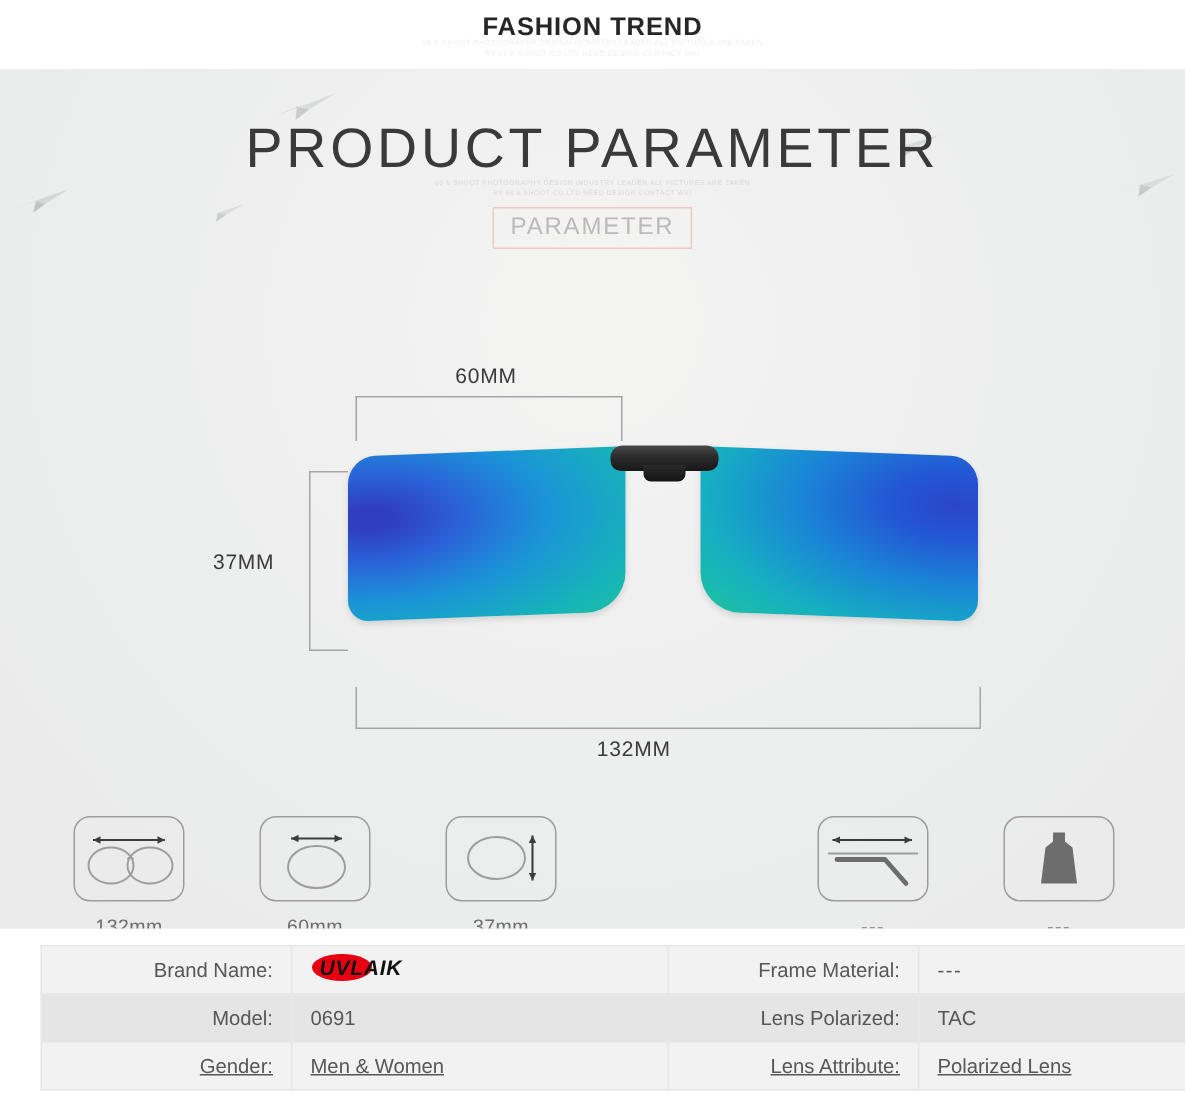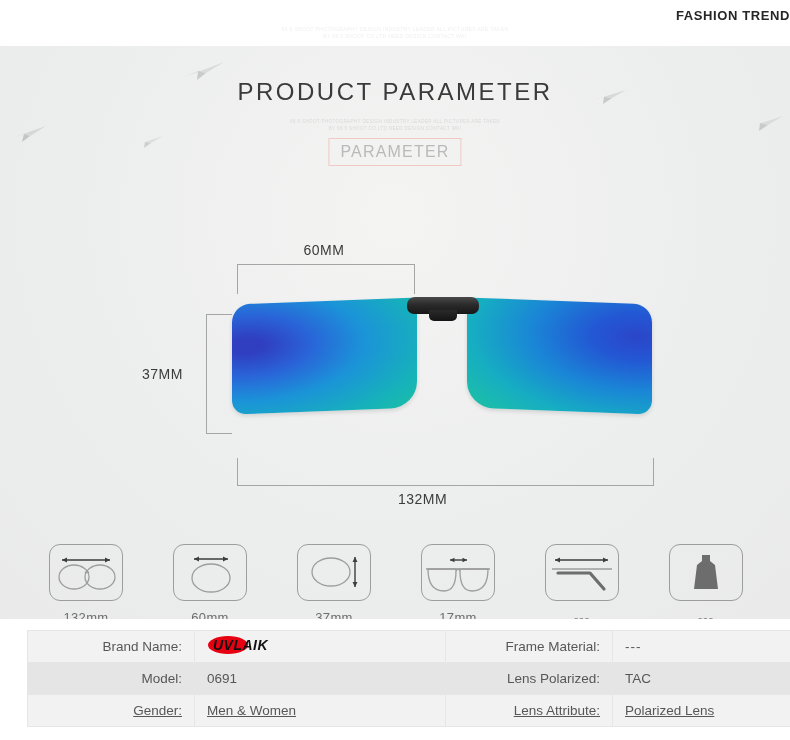--- a/index.html
+++ b/index.html
@@ -10,22 +10,22 @@
     position:relative;
   }
   .page{position:relative;width:790px;height:740px;}
 
   
   .topband{
     position:absolute;left:0;top:0;width:790px;height:46px;
     background:#ffffff;
   }
   .fashion-trend{
-    position:absolute;left:0;top:8px;width:790px;text-align:right;
-    font-size:13px;font-weight:bold;color:#262626;letter-spacing:.6px;
+    position:absolute;left:0;top:8px;width:790px;text-align:center;
+    font-size:17px;font-weight:bold;color:#262626;letter-spacing:.6px;
   }
   .top-sub{
     position:absolute;left:0;top:26px;width:790px;text-align:center;
     font-size:5px;color:#efefef;letter-spacing:.35px;line-height:7px;
   }
 
   
   .panel{
     position:absolute;left:0;top:46px;width:790px;height:573px;
     background:#eeefee;
@@ -33,21 +33,21 @@
       radial-gradient(circle at 50% 30%, #f4f4f3 0%, #eceded 60%, #e9eae9 100%);
     overflow:hidden;
   }
 
   
   .plane{position:absolute;opacity:.85;}
   .plane svg{display:block;}
 
   .main-title{
     position:absolute;left:0;top:32px;width:790px;text-align:center;
-    font-size:24px;color:#3a3a3a;letter-spacing:2.5px;font-weight:400;
+    font-size:37px;color:#3a3a3a;letter-spacing:2.5px;font-weight:400;
   }
   .main-sub{
     position:absolute;left:0;top:72px;width:790px;text-align:center;
     font-size:4.5px;color:#d8d9d8;letter-spacing:.4px;line-height:7px;
   }
   .param-badge{
     position:absolute;left:50%;top:92px;transform:translateX(-50%);
     border:1px solid #f0c9c2;
     padding:4px 11px 4px 11px;
     font-size:16px;color:#b9bab9;letter-spacing:1.2px;
@@ -270,34 +270,20 @@
           <svg width="72" height="55" viewBox="0 0 72 55">
             <ellipse cx="33" cy="27" rx="19" ry="14" fill="none" stroke="#9d9d9d" stroke-width="1.3"></ellipse>
             <line x1="57" y1="12" x2="57" y2="42" stroke="#3d3d3d" stroke-width="1.4"></line>
             <path d="M57 12 L54.5 17 L59.5 17 Z" fill="#3d3d3d"></path>
             <path d="M57 42 L54.5 37 L59.5 37 Z" fill="#3d3d3d"></path>
           </svg>
         </div>
         <div class="icon-label">37mm</div>
       </div>
 
-      <div class="icon-cell" style="left:396px;">
-        <div class="icon-box">
-          <svg width="72" height="55" viewBox="0 0 72 55">
-            <path d="M6 24 Q6 46 22 46 Q34 46 34 26 L34 24 Z" fill="none" stroke="#9d9d9d" stroke-width="1.3"></path>
-            <path d="M66 24 Q66 46 50 46 Q38 46 38 26 L38 24 Z" fill="none" stroke="#9d9d9d" stroke-width="1.3"></path>
-            <line x1="4" y1="24" x2="68" y2="24" stroke="#9d9d9d" stroke-width="1.3"></line>
-            <path d="M34 26 Q36 22 38 26" fill="none" stroke="#9d9d9d" stroke-width="1.3"></path>
-            <line x1="28" y1="15" x2="45" y2="15" stroke="#3d3d3d" stroke-width="1.4"></line>
-            <path d="M28 15 L32.5 12.8 L32.5 17.2 Z" fill="#3d3d3d"></path>
-            <path d="M45 15 L40.5 12.8 L40.5 17.2 Z" fill="#3d3d3d"></path>
-          </svg>
-        </div>
-        <div class="icon-label">17mm</div>
-      </div>
 
       <div class="icon-cell" style="left:520px;">
         <div class="icon-box">
           <svg width="72" height="55" viewBox="0 0 72 55">
             <line x1="6" y1="24" x2="66" y2="24" stroke="#9d9d9d" stroke-width="1.3"></line>
             <path d="M12 28 L44 28 L58 44" fill="none" stroke="#6d6d6d" stroke-width="3.2" stroke-linecap="round" stroke-linejoin="round"></path>
             <line x1="9" y1="15" x2="62" y2="15" stroke="#3d3d3d" stroke-width="1.4"></line>
             <path d="M9 15 L14 12.6 L14 17.4 Z" fill="#3d3d3d"></path>
             <path d="M62 15 L57 12.6 L57 17.4 Z" fill="#3d3d3d"></path>
           </svg>

